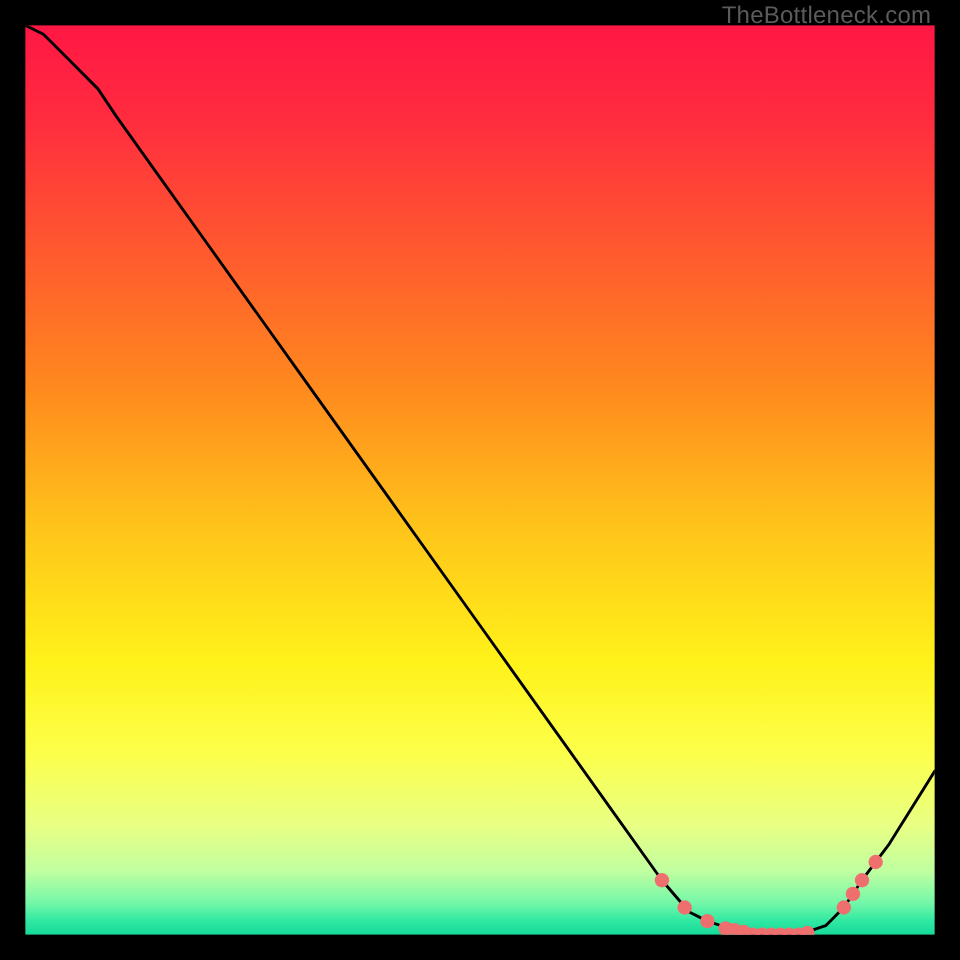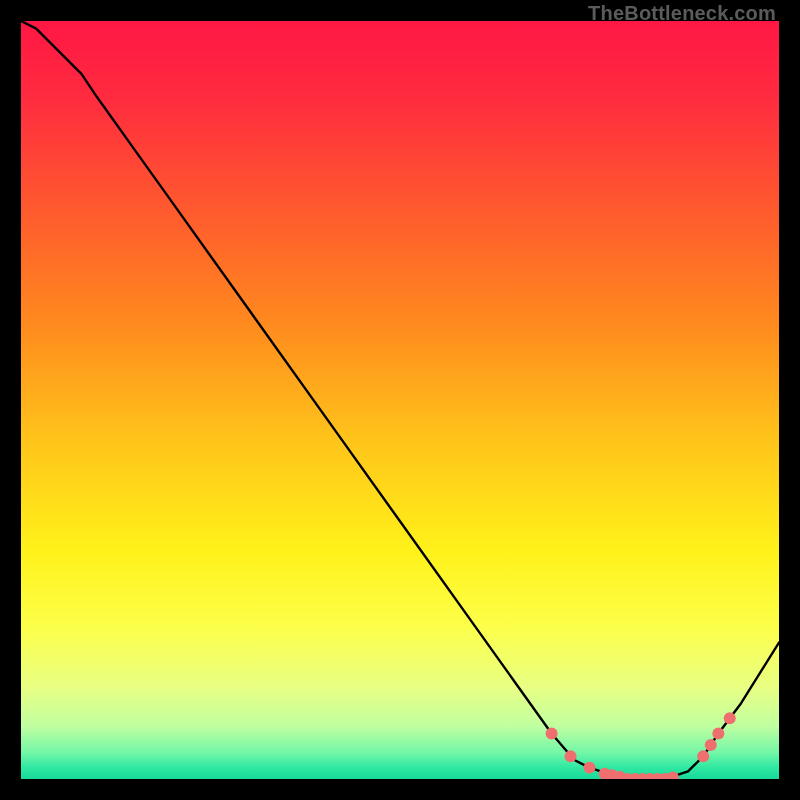--- a/index.html
+++ b/index.html
@@ -25,21 +25,21 @@
     top: 0;
     width: 758px;
     height: 758px;
   }
   .watermark {
     position: absolute;
     top: 2px;
     right: 24px;
     color: #5b5b5b;
     font-size: 20px;
-    font-weight: 700;
+    font-weight: 400;
     letter-spacing: 0.2px;
     user-select: none;
   }
 </style>
 </head>
 <body>
 
 <div class="watermark">TheBottleneck.com</div>
 
 <div class="frame">

